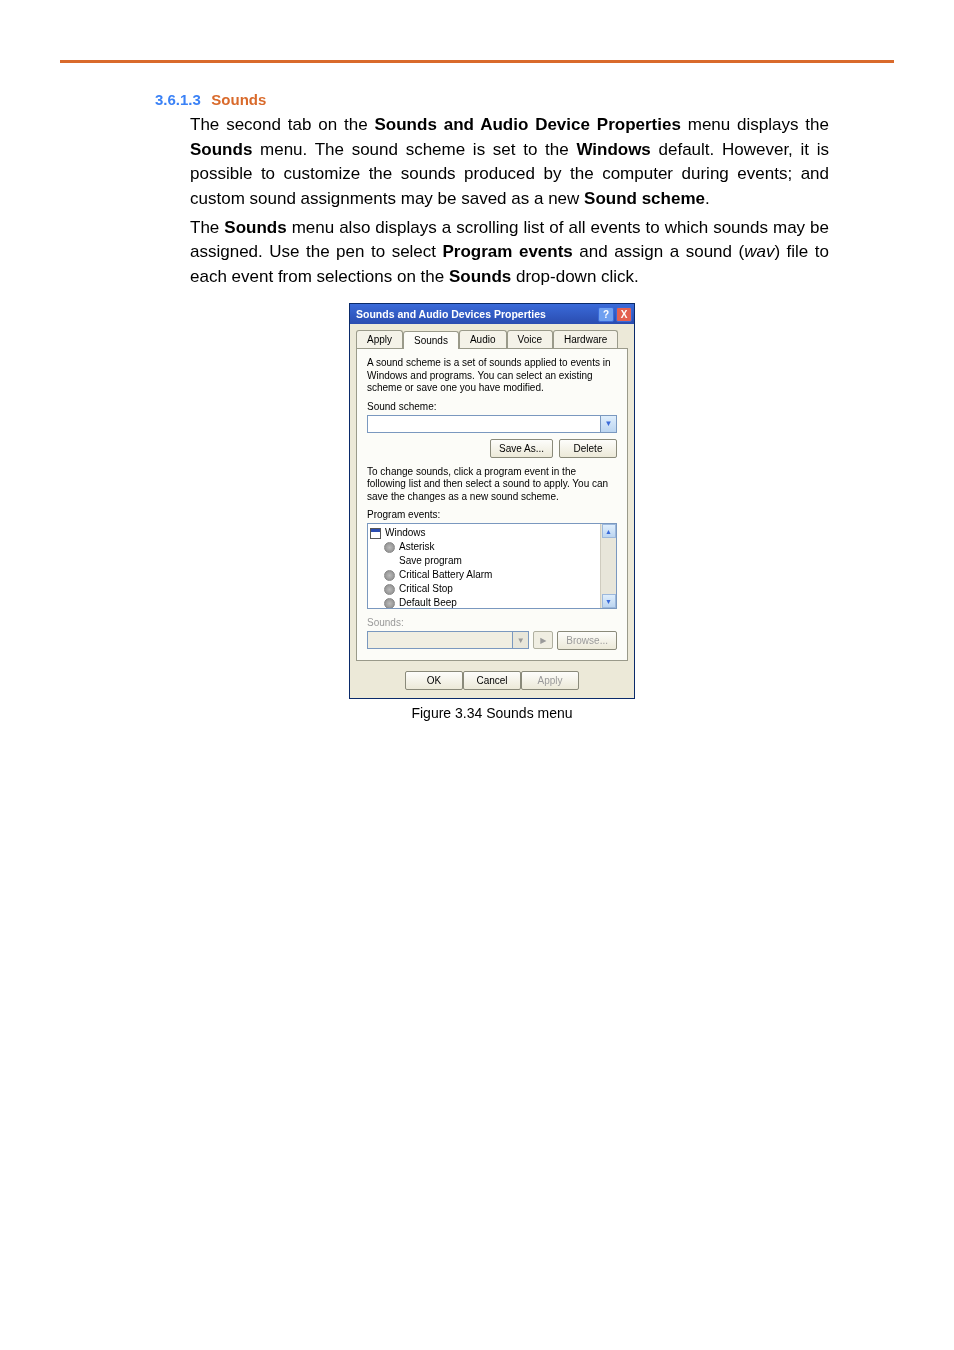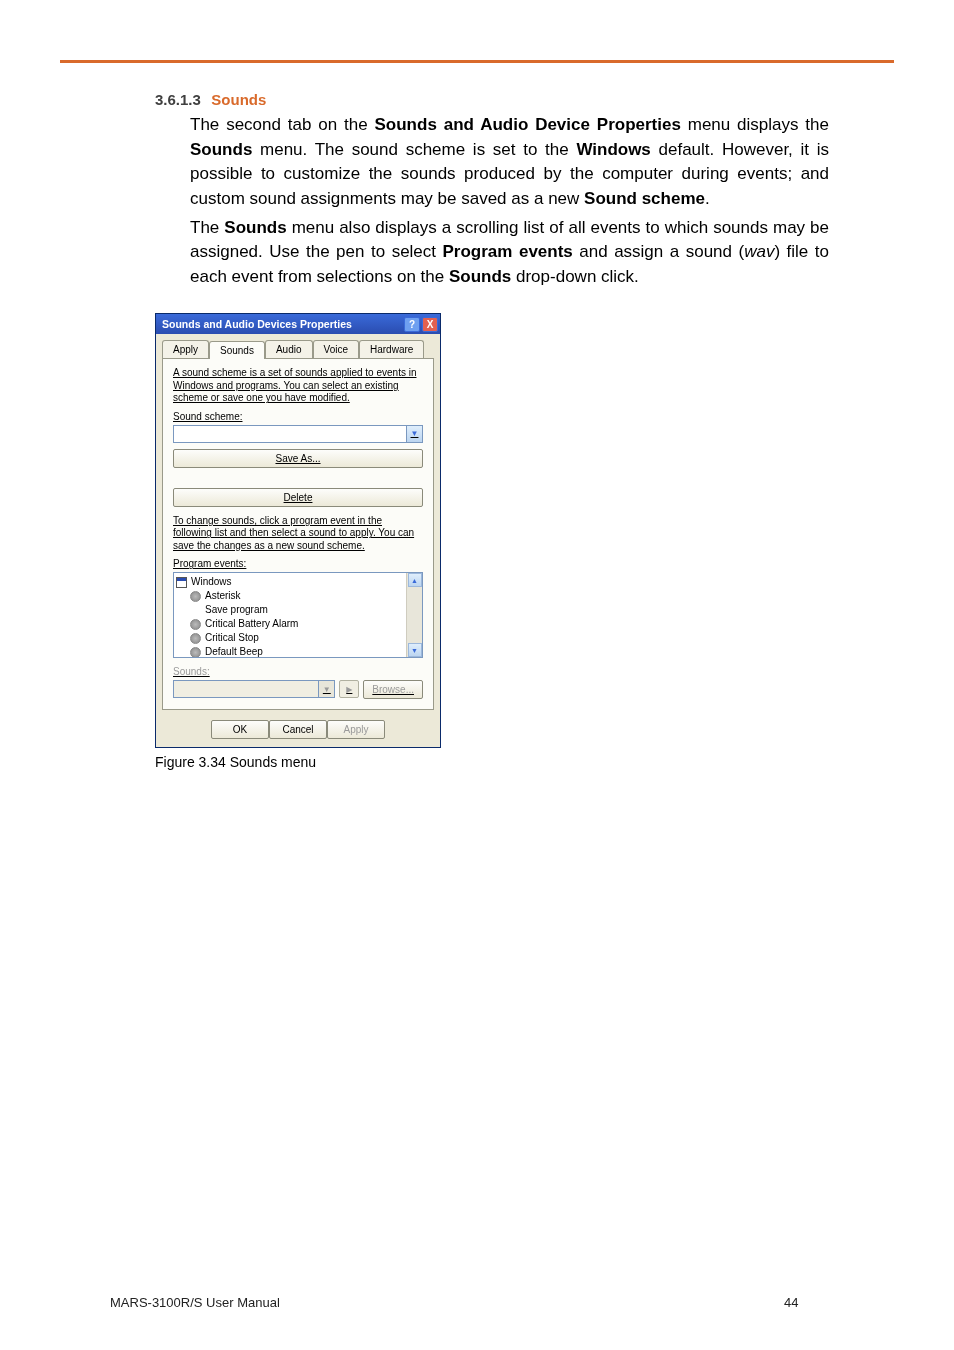--- a/index.html
+++ b/index.html
@@ -1,44 +1,44 @@
 <!DOCTYPE html>
 <html><head>
 <meta charset="utf-8">
 <style>
   * { box-sizing: border-box; margin: 0; padding: 0; }
   html, body { width: 954px; height: 1350px; background: #fff; font-family: Arial, Helvetica, sans-serif; }
   .page { width: 954px; height: 1350px; position: relative; padding: 60px 0 0 0; }
   .rule-wrap { padding: 0 60px; }
   .rule { border: 0; border-top: 3px solid #d96a2b; margin-bottom: 28px; }
   .content { padding: 0 125px 0 155px; }
-  .sec-num { display: inline; font-weight: bold; font-size: 15px; color: #404040; }
+  .sec-num { display: inline; font-weight: bold; font-size: 15px; color: #3b82f6; }
   .sec-title { display: inline; font-weight: bold; font-size: 15px; color: #d96a2b; margin-left: 6px; }
   .body-text { font-size: 17px; line-height: 1.45; color: #000; text-align: justify; margin-top: 4px; padding-left: 35px; }
   .body-text .b { font-weight: bold; }
   .body-text .i { font-style: italic; }
   .body-text + .body-text { margin-top: 4px; }
 
-  .dialog-wrap { display: flex; flex-direction: column; align-items: flex-start; margin-top: 24px; }
+  .dialog-wrap { display: flex; flex-direction: column; align-items: center; margin-top: 14px; }
   .dialog { width: 286px; border: 1px solid #0a2a6a; background: #ece9d8; font-family: Tahoma, Arial, sans-serif; font-size: 10px; color: #000; }
   .titlebar { height: 20px; background: linear-gradient(#3a6ad9,#2a4cb0); color: #fff; display: flex; align-items: center; padding: 0 2px 0 6px; }
   .titlebar-text { flex: 1; font-weight: bold; font-size: 10.5px; }
   .tb-btn { width: 16px; height: 15px; margin-left: 2px; display: flex; align-items: center; justify-content: center; border: 1px solid #3a6ad9; border-radius: 2px; font-weight: bold; font-size: 10px; }
   .tb-help { background: #6fa0f0; color: #fff; }
   .tb-close { background: #e36050; color: #fff; }
   .tabs { display: flex; padding: 6px 6px 0 6px; gap: 0; background:#ece9d8; }
   .tab { padding: 3px 10px 3px 10px; border: 1px solid #9a9a8a; border-bottom: none; background: #f4f2e8; border-radius: 3px 3px 0 0; font-size: 10px; position: relative; }
   .tab.active { background: #fcfcf8; z-index: 2; top: 1px; }
-  .tab-body { margin: 0 6px 6px 6px; border: 1px solid #9a9a8a; background: #fcfcf8; padding: 8px 10px 10px 10px; text-decoration: underline; }
+  .tab-body { margin: 0 6px 6px 6px; border: 1px solid #9a9a8a; background: #fcfcf8; padding: 8px 10px 10px 10px; }
   .desc { font-size: 10px; line-height: 1.25; margin-bottom: 6px; }
   .label { font-size: 10px; margin-bottom: 3px; }
   .combo { display: flex; }
   .combo-input { flex: 1; height: 18px; border: 1px solid #7a98bf; background: #fff; }
   .combo-btn { width: 16px; height: 18px; border: 1px solid #7a98bf; border-left: none; background: linear-gradient(#dfeefc,#bcd5f0); display:flex; align-items:center; justify-content:center; color:#3a6ad9; font-size:8px; }
-  .btn-row { display: flex; justify-content: flex-end; gap: 20px; margin-top: 6px; flex-direction: column; }
+  .btn-row { display: flex; justify-content: flex-end; gap: 6px; margin-top: 6px; }
   .btn { min-width: 58px; height: 19px; border: 1px solid #8a8a7a; background: linear-gradient(#fdfdfb,#ece9d8); font-size: 10px; display:flex; align-items:center; justify-content:center; padding: 0 8px; border-radius:2px; }
   .btn.disabled { color: #9a9a9a; }
   .listbox { border: 1px solid #7a98bf; background: #fff; height: 86px; overflow: hidden; position: relative; }
   .list-inner { position:absolute; left:0; top:0; right:16px; bottom:0; padding:2px 2px; }
   .list-scroll { position:absolute; right:0; top:0; width:16px; bottom:0; background:#e8e6da; border-left:1px solid #cfccbf; display:flex; flex-direction:column; justify-content:space-between; align-items:center; }
   .scroll-arrow { width:14px; height:14px; background:linear-gradient(#dfeefc,#bcd5f0); border:1px solid #9cb8dc; display:flex; align-items:center; justify-content:center; font-size:7px; color:#3a6ad9; }
   .tree-item { display:flex; align-items:center; gap:4px; font-size:10px; line-height:14px; white-space:nowrap; }
   .tree-item.indent1 { padding-left: 14px; }
   .ico { width:11px; height:11px; display:inline-flex; align-items:center; justify-content:center; }
   .ico-win { border:1px solid #555; background:#fff; position:relative; }
@@ -157,17 +157,13 @@
         <div class="dlg-btn-row">
           <div class="btn">OK</div>
           <div class="btn">Cancel</div>
           <div class="btn disabled">Apply</div>
         </div>
       </div>
       <div class="caption">Figure 3.34 Sounds menu</div>
     </div>
   </div>
 
-  <div class="footer">
-    <div class="footer-left">MARS-3100R/S User Manual</div>
-    <div class="footer-page">44</div>
-  </div>
 </div>
 
 </body></html>

